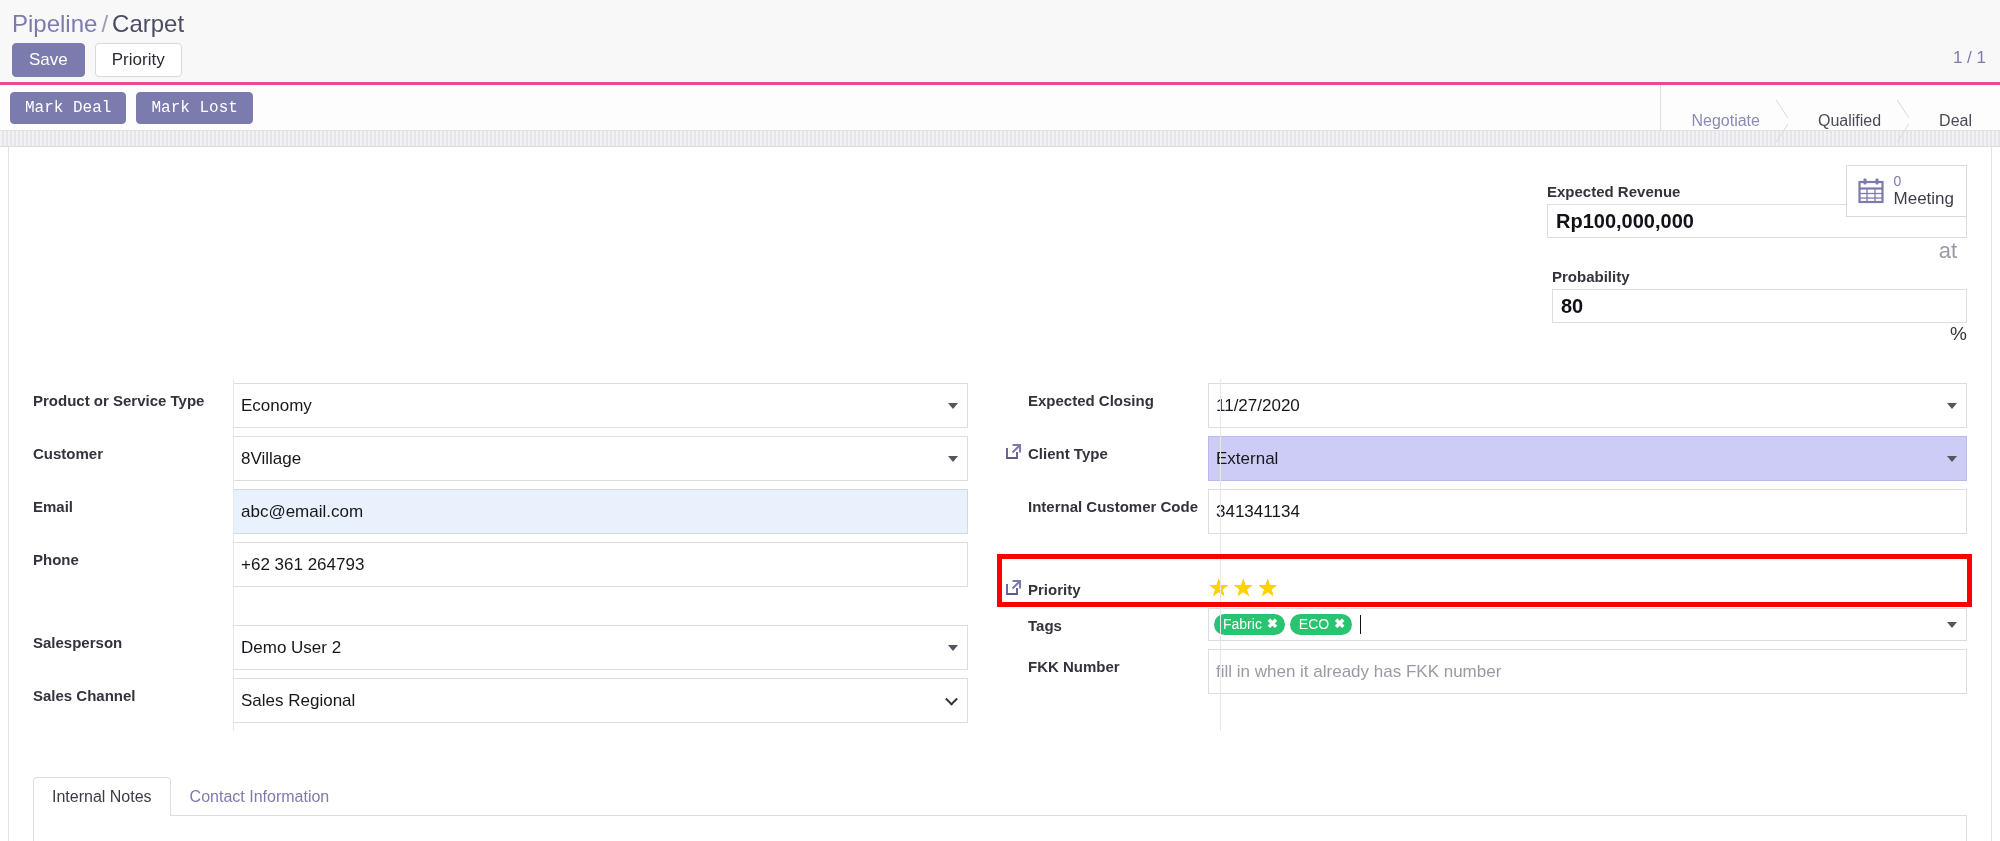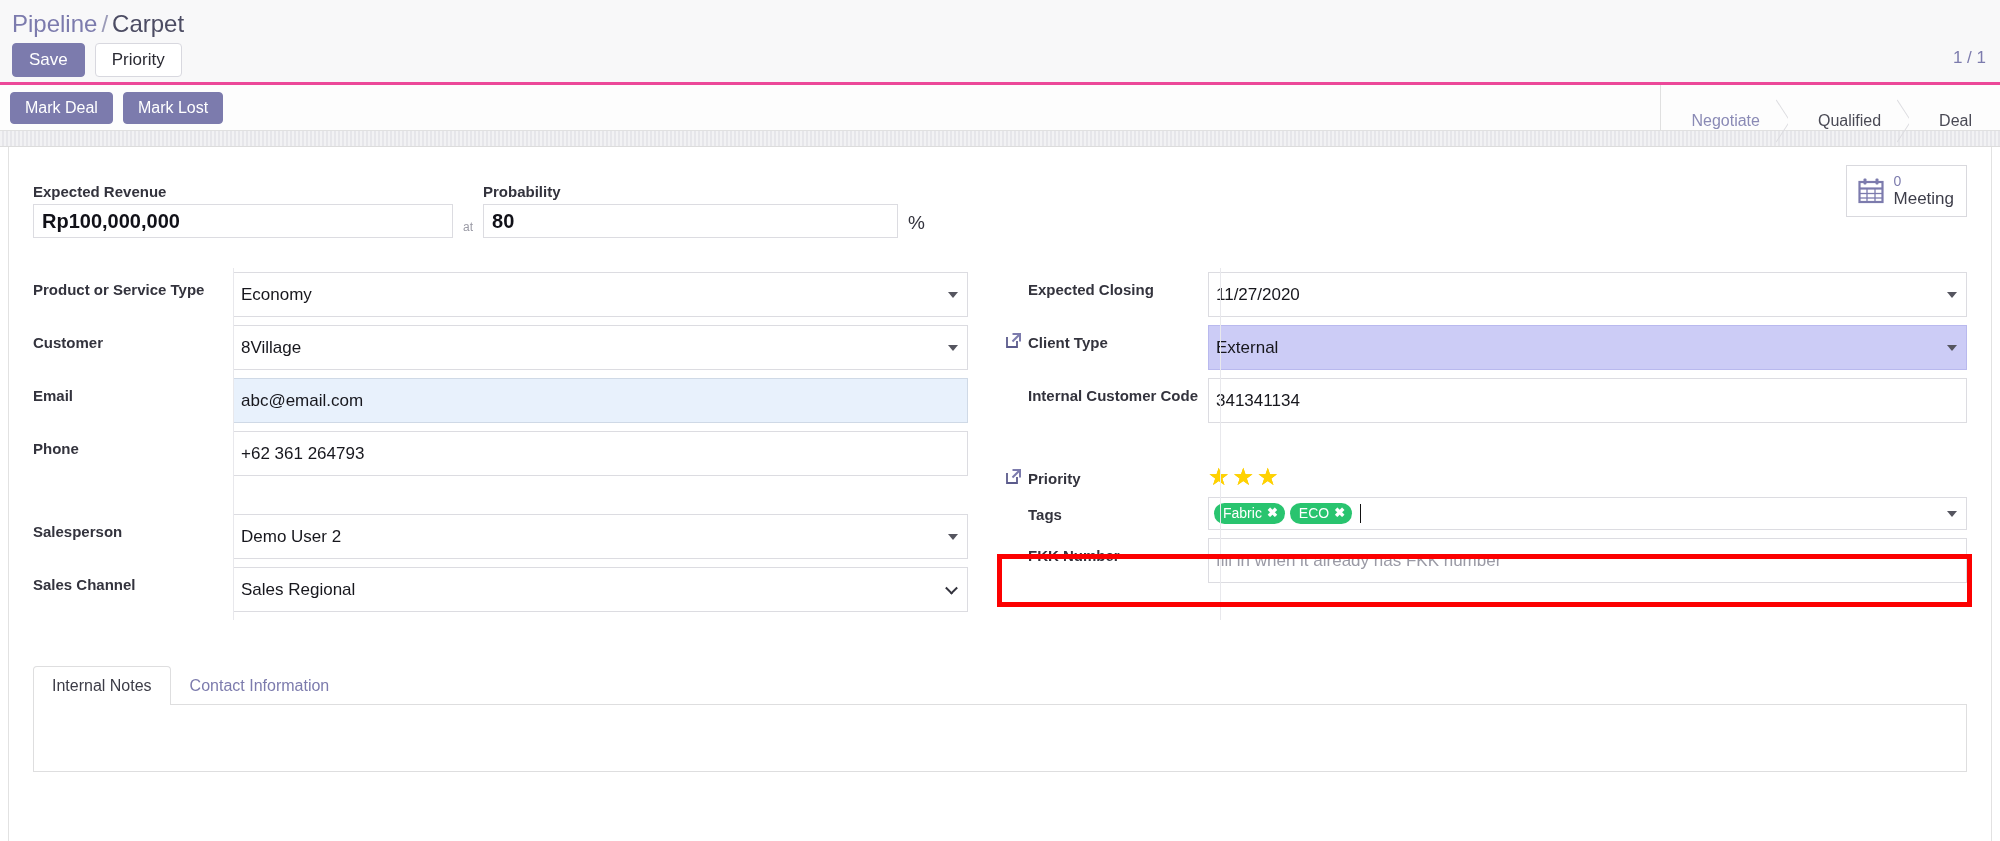--- a/index.html
+++ b/index.html
@@ -56,21 +56,21 @@
     background: #fdfdfd;
     border-bottom: 1px solid #e0e0e0;
     height: 46px;
     display: flex;
     align-items: center;
     position: relative;
   }
   .statusbar-left { display: flex; gap: 10px; padding-left: 10px; align-items: center; }
   .btn-sm { font-size: 16px; padding: 6px 14px; border-radius: 4px; border: 1px solid #7c7bad;
             background: #7c7bad; color: #fff; cursor: pointer;
-            font-family: Liberation Sans, sans-serif; }
+            font-family: Liberation Mono, monospace; }
 
   .statusbar-right {
     position: absolute;
     right: 0; top: 0; bottom: 0;
     display: flex; align-items: flex-end;
     border-left: 1px solid #e0e0e0;
   }
   .stage {
     position: relative;
     display: flex; align-items: center;
@@ -140,37 +140,37 @@
     width: 700px;
     height: 42px;
     font-size: 30px;
     font-weight: bold;
     color: #0b0b10;
     padding: 2px 8px;
     font-family: "Liberation Sans", sans-serif;
     outline: none;
   }
 
-  .rev-row { display: flex; align-items: flex-end; margin-top: 16px; gap: 0; }
+  .rev-row { display: flex; align-items: flex-end; margin-top: 16px; gap: 0; flex-direction: column; }
   .fieldblock { display: flex; flex-direction: column; }
   .fieldblock .lbl { font-size: 15px; font-weight: bold; color: #33333d; margin-bottom: 4px; }
   .inp {
     border: 1px solid #dcdce1;
     background: #fff;
     height: 34px;
     font-size: 20px;
     font-weight: bold;
     color: #111118;
     padding: 2px 8px;
     font-family: "Liberation Sans", sans-serif;
     outline: none;
   }
   .inp-revenue { width: 420px; }
   .inp-prob { width: 415px; }
-  .at-word { font-size: 12px; color: #9a9aa5; padding: 0 10px 4px 10px; }
+  .at-word { font-size: 22px; color: #9a9aa5; padding: 0 10px 4px 10px; }
   .pct-word { font-size: 19px; color: #33333d; padding: 0 0 4px 10px; }
 
   
   .groups { display: flex; margin-top: 34px; gap: 0; }
   .group { width: 50%; position: relative; }
   .group-left { padding-right: 32px; }
   .group-right { padding-left: 8px; }
 
   .frow { display: flex; align-items: flex-start; margin-bottom: 8px; position: relative; }
   .frow .flabel {

